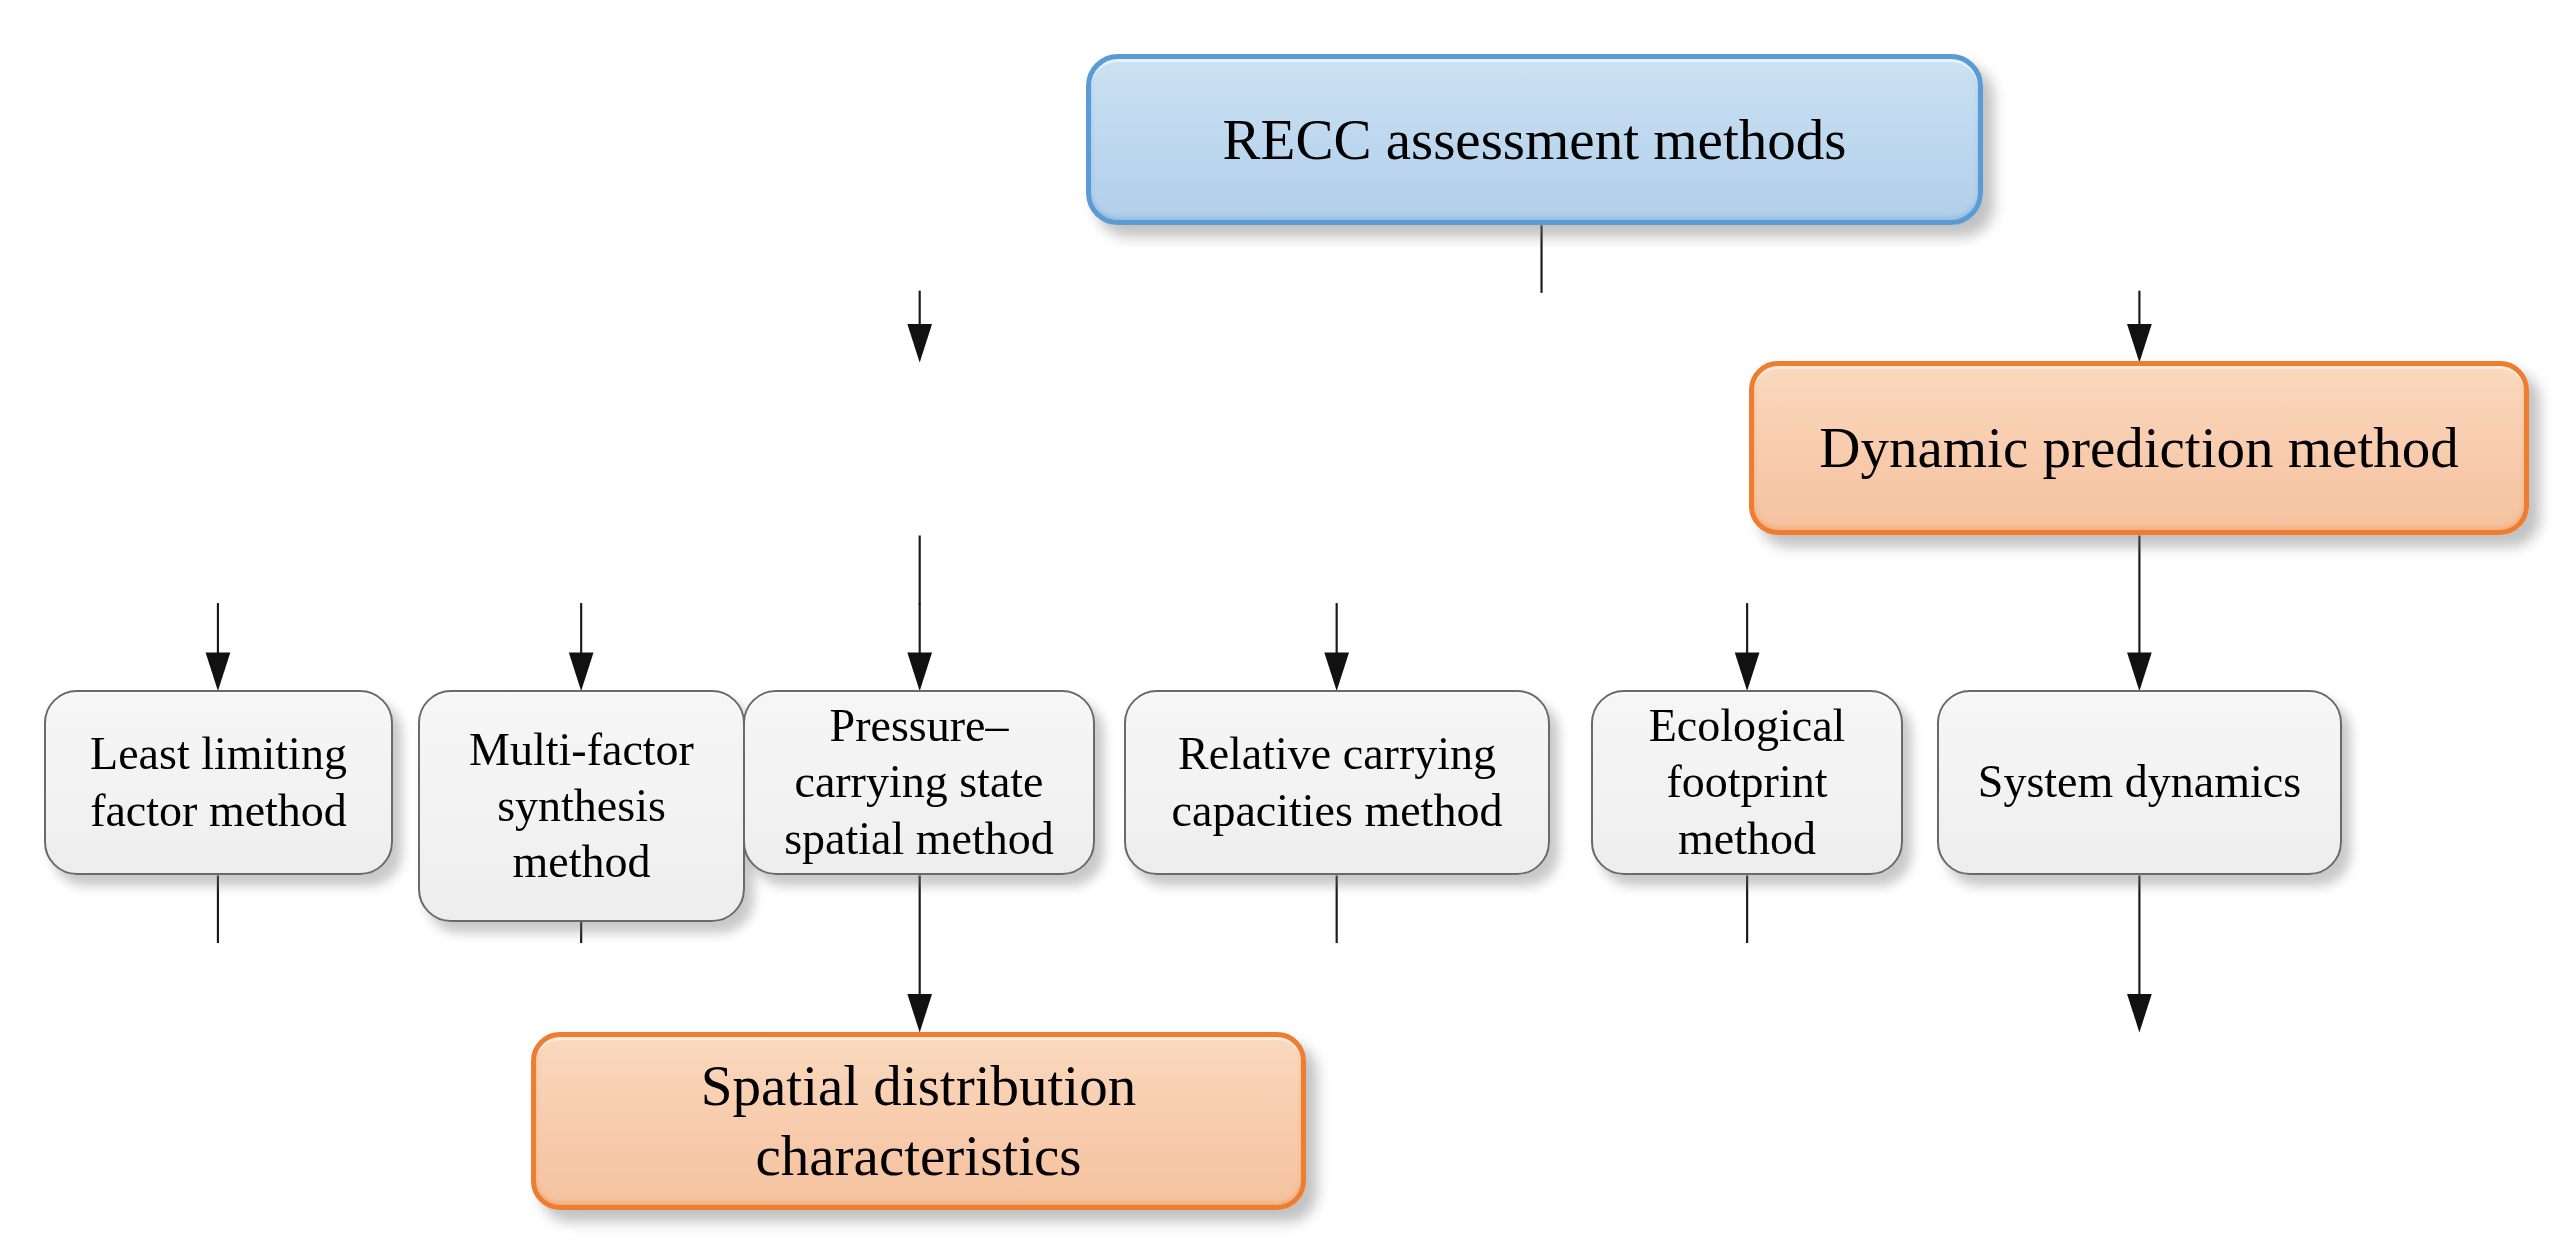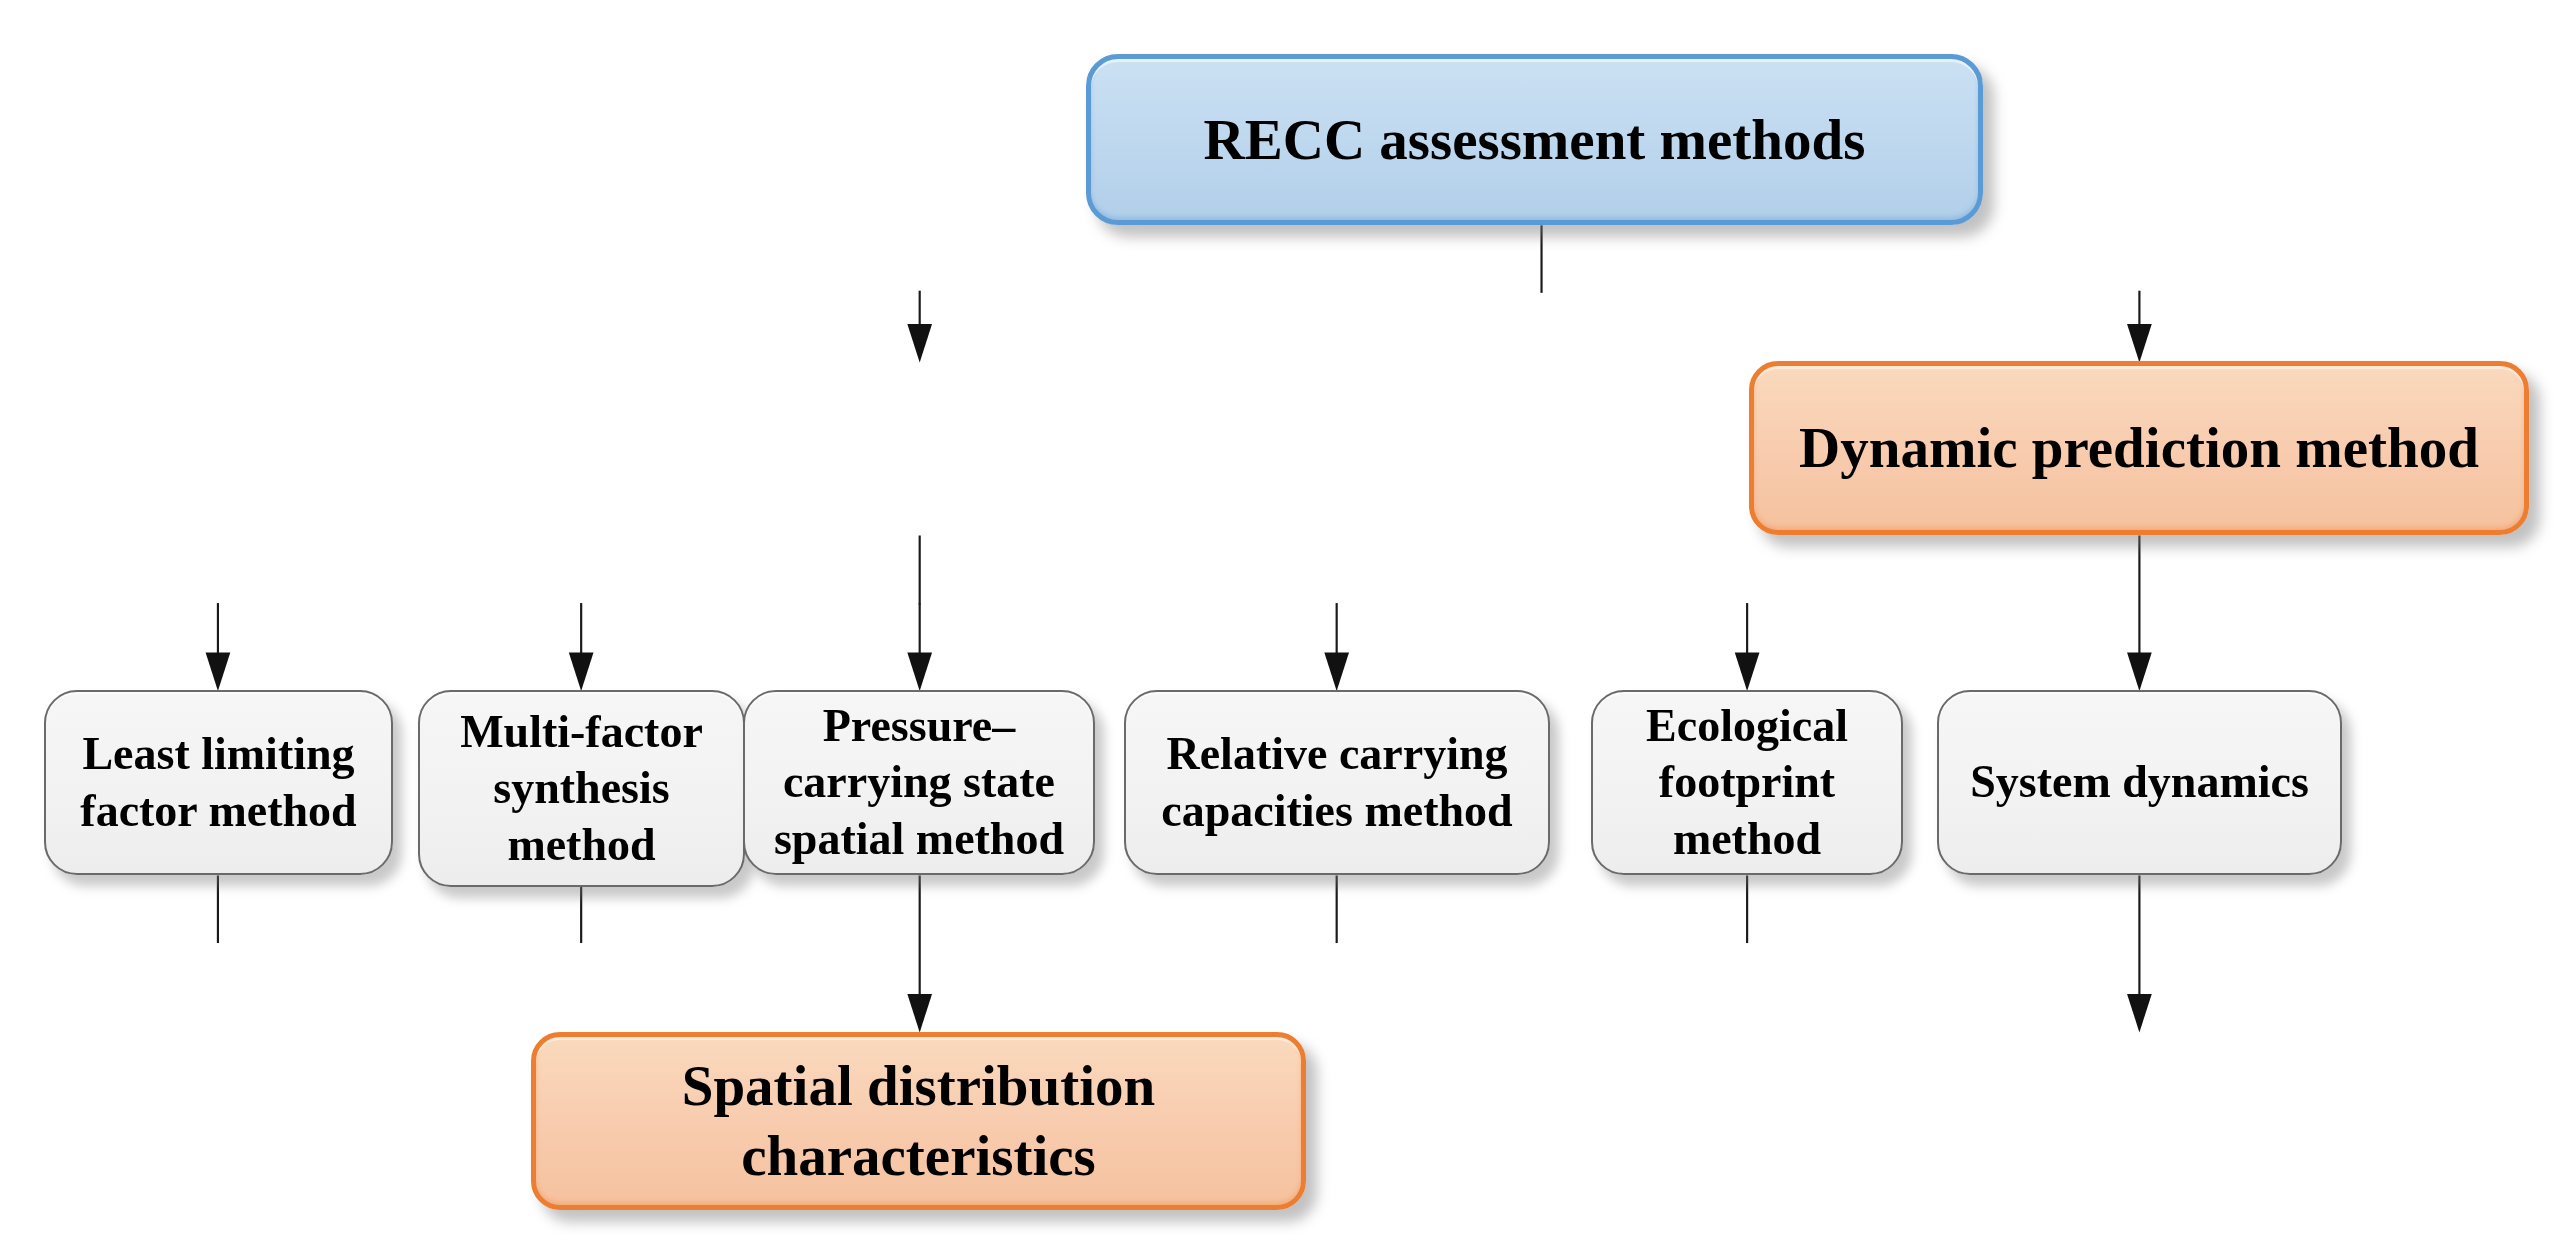--- a/index.html
+++ b/index.html
@@ -21,21 +21,21 @@
     width: 2576px;
     height: 1241px;
   }
   .node {
     position: absolute;
     box-sizing: border-box;
     display: flex;
     align-items: center;
     justify-content: center;
     text-align: center;
-    font-weight: bold;
+    font-weight: normal;
     color: #000000;
     white-space: pre-line;
     line-height: 1.22;
     padding: 4.4px 10.2px;
   }
   .root {
     background: linear-gradient(180deg, #cbe1f3 0%, #bdd7ee 55%, #b2cfe9 100%);
     border: 5.8px solid #5b9bd5;
     border-radius: 32px;
     font-size: 57px;
@@ -123,21 +123,21 @@
 
   <div class="node category" style="left:1749px; top:361px; width:780px; height:174px;">
     <span>Dynamic prediction method</span>
   </div>
 
   <div class="node method" style="left:44px; top:690px; width:349px; height:185px;">
     <span>Least limiting
 factor method</span>
   </div>
 
-  <div class="node method" style="left:418px; top:690px; width:327px; height:197px;">
+  <div class="node method" style="left:418px; top:690px; width:327px; height:232px;">
     <span>Multi-factor
 synthesis
 method</span>
   </div>
 
   <div class="node method" style="left:743px; top:690px; width:352px; height:185px;">
     <span>Pressure–
 carrying state
 spatial method</span>
   </div>

